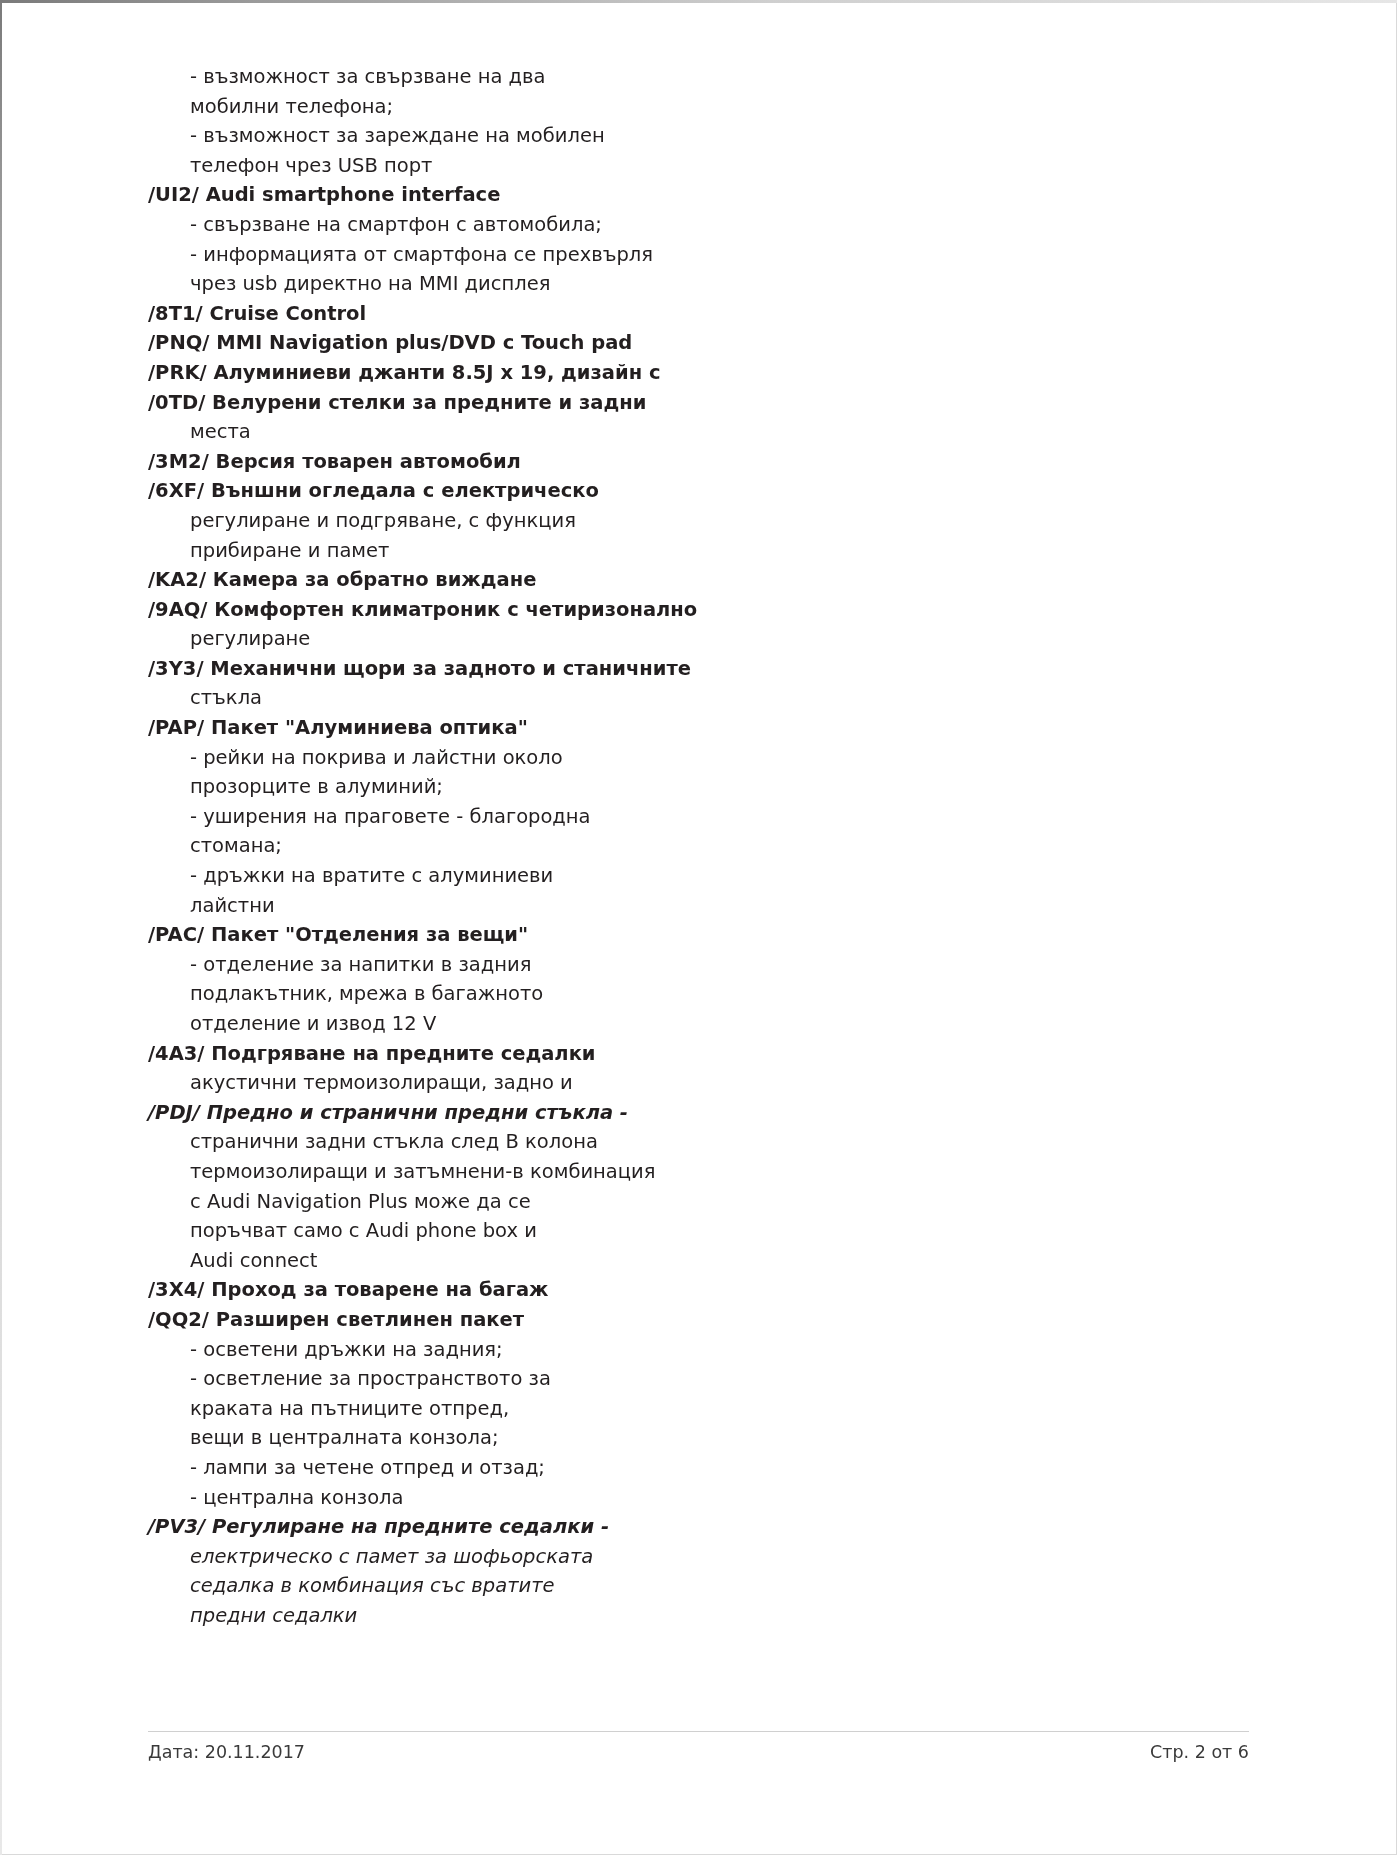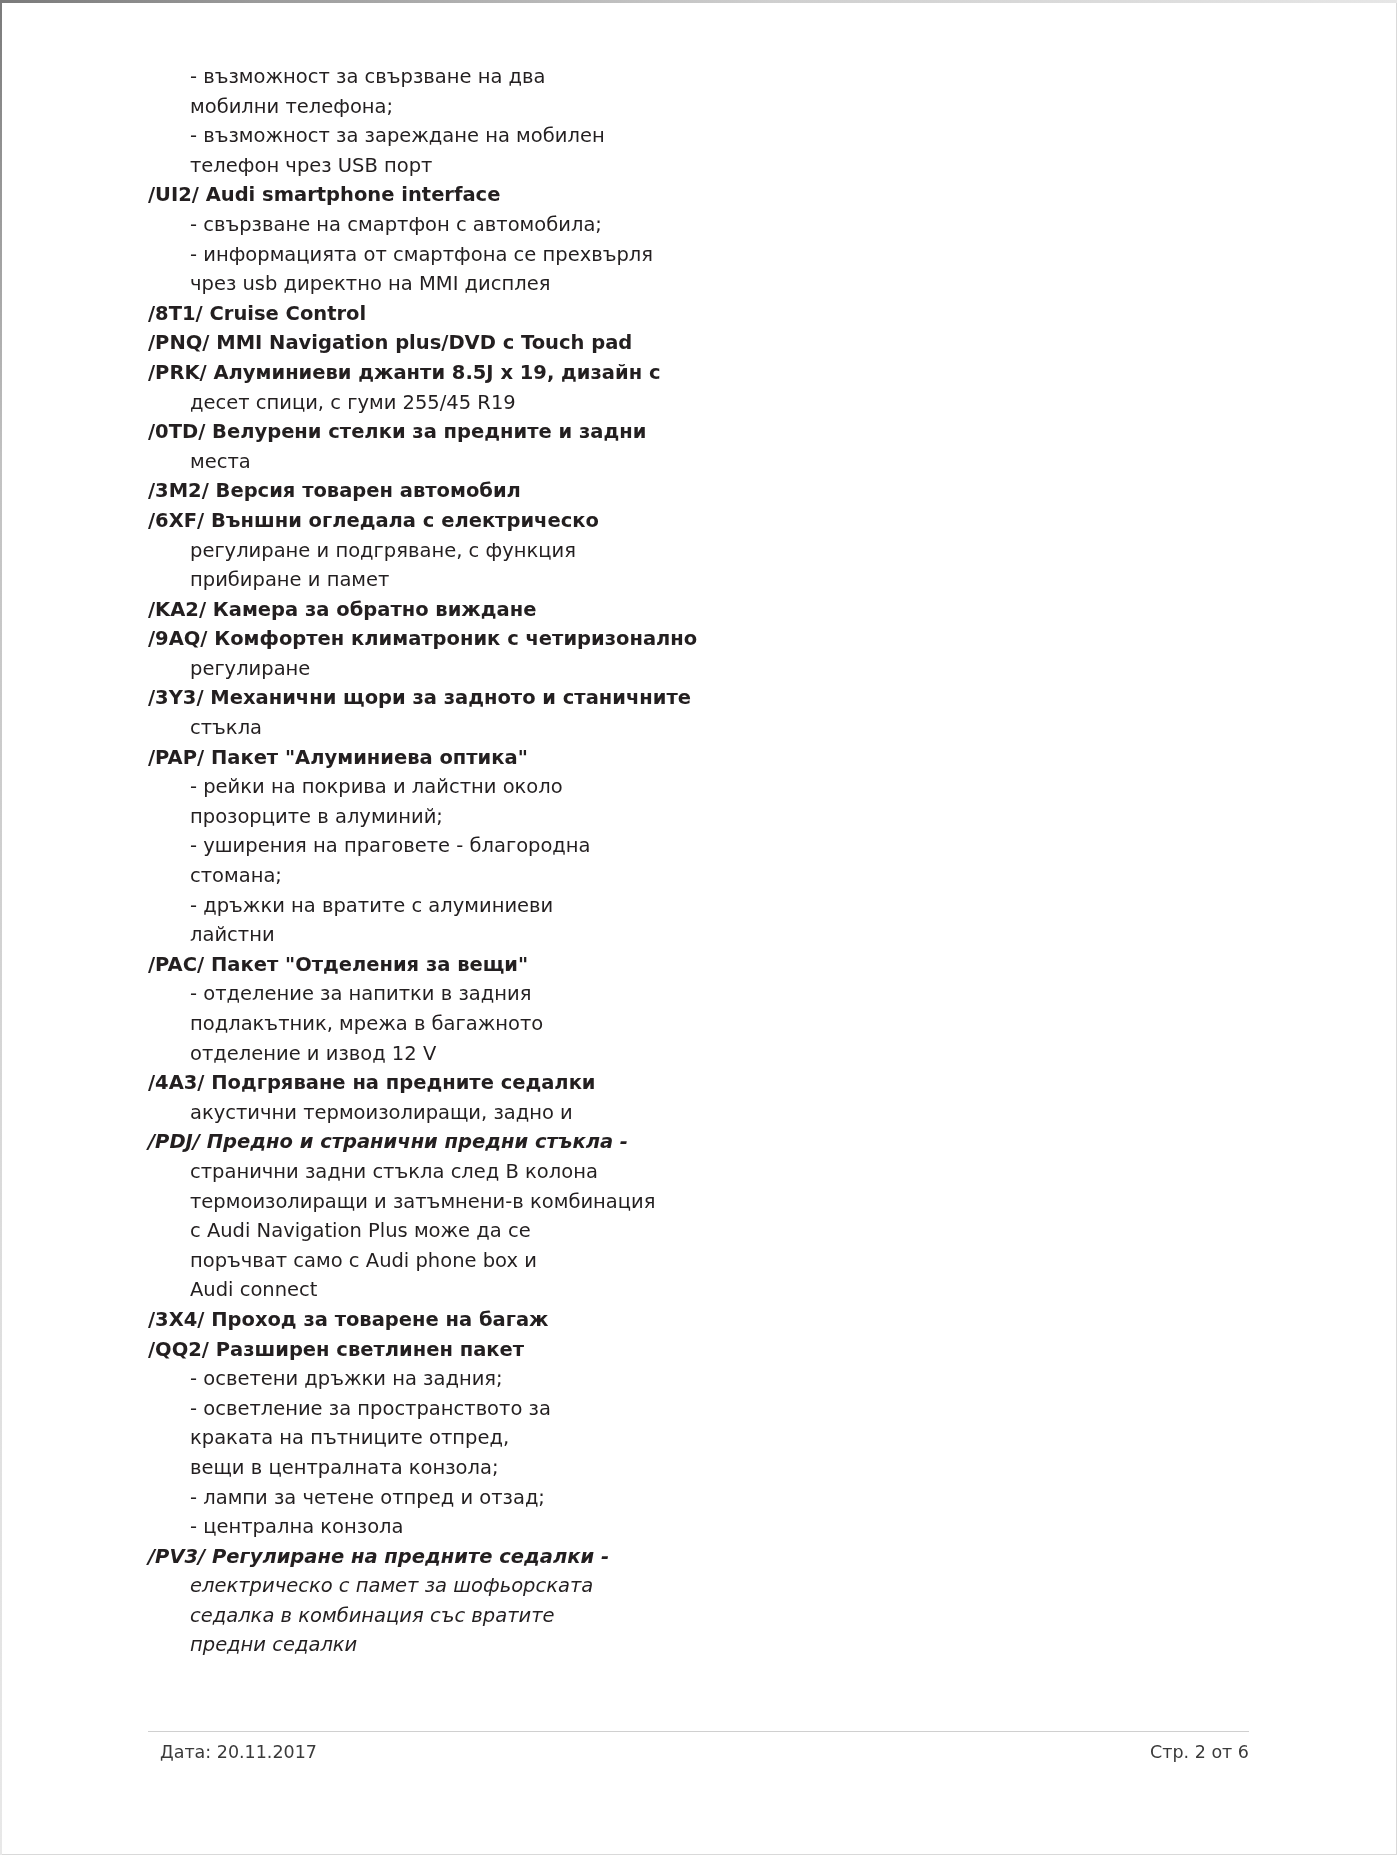--- a/index.html
+++ b/index.html
@@ -83,21 +83,21 @@
     height: 40px;
   }
   .footer-rule {
     position: absolute;
     left: 0; right: 0; top: 0;
     height: 1px;
     background: #d0d0d0;
   }
   .footer-row {
     position: absolute;
-    left: 12px; right: 0; top: 11px;
+    left: 0; right: 0; top: 11px;
     display: flex;
     justify-content: space-between;
     align-items: baseline;
     font-size: 17.5px;
     color: #3a3a3a;
     font-weight: 400;
   }
 </style>
 </head>
 <body>
@@ -119,21 +119,20 @@
         <div class="line sub">чрез usb директно на MMI дисплея</div>
       </div>
       <div class="entry">
         <div class="line head">/8T1/ Cruise Control</div>
       </div>
       <div class="entry">
         <div class="line head">/PNQ/ MMI Navigation plus/DVD c Touch pad</div>
       </div>
       <div class="entry">
         <div class="line head">/PRK/ Алуминиеви джанти 8.5J x 19, дизайн с</div>
-        <div class="line sub">десет спици, с гуми 255/45 R19</div>
       </div>
       <div class="entry">
         <div class="line head">/0TD/ Велурени стелки за предните и задни</div>
         <div class="line sub">места</div>
       </div>
       <div class="entry">
         <div class="line head">/3M2/ Версия товарен автомобил</div>
       </div>
       <div class="entry">
         <div class="line head">/6XF/ Външни огледала с електрическо</div>

